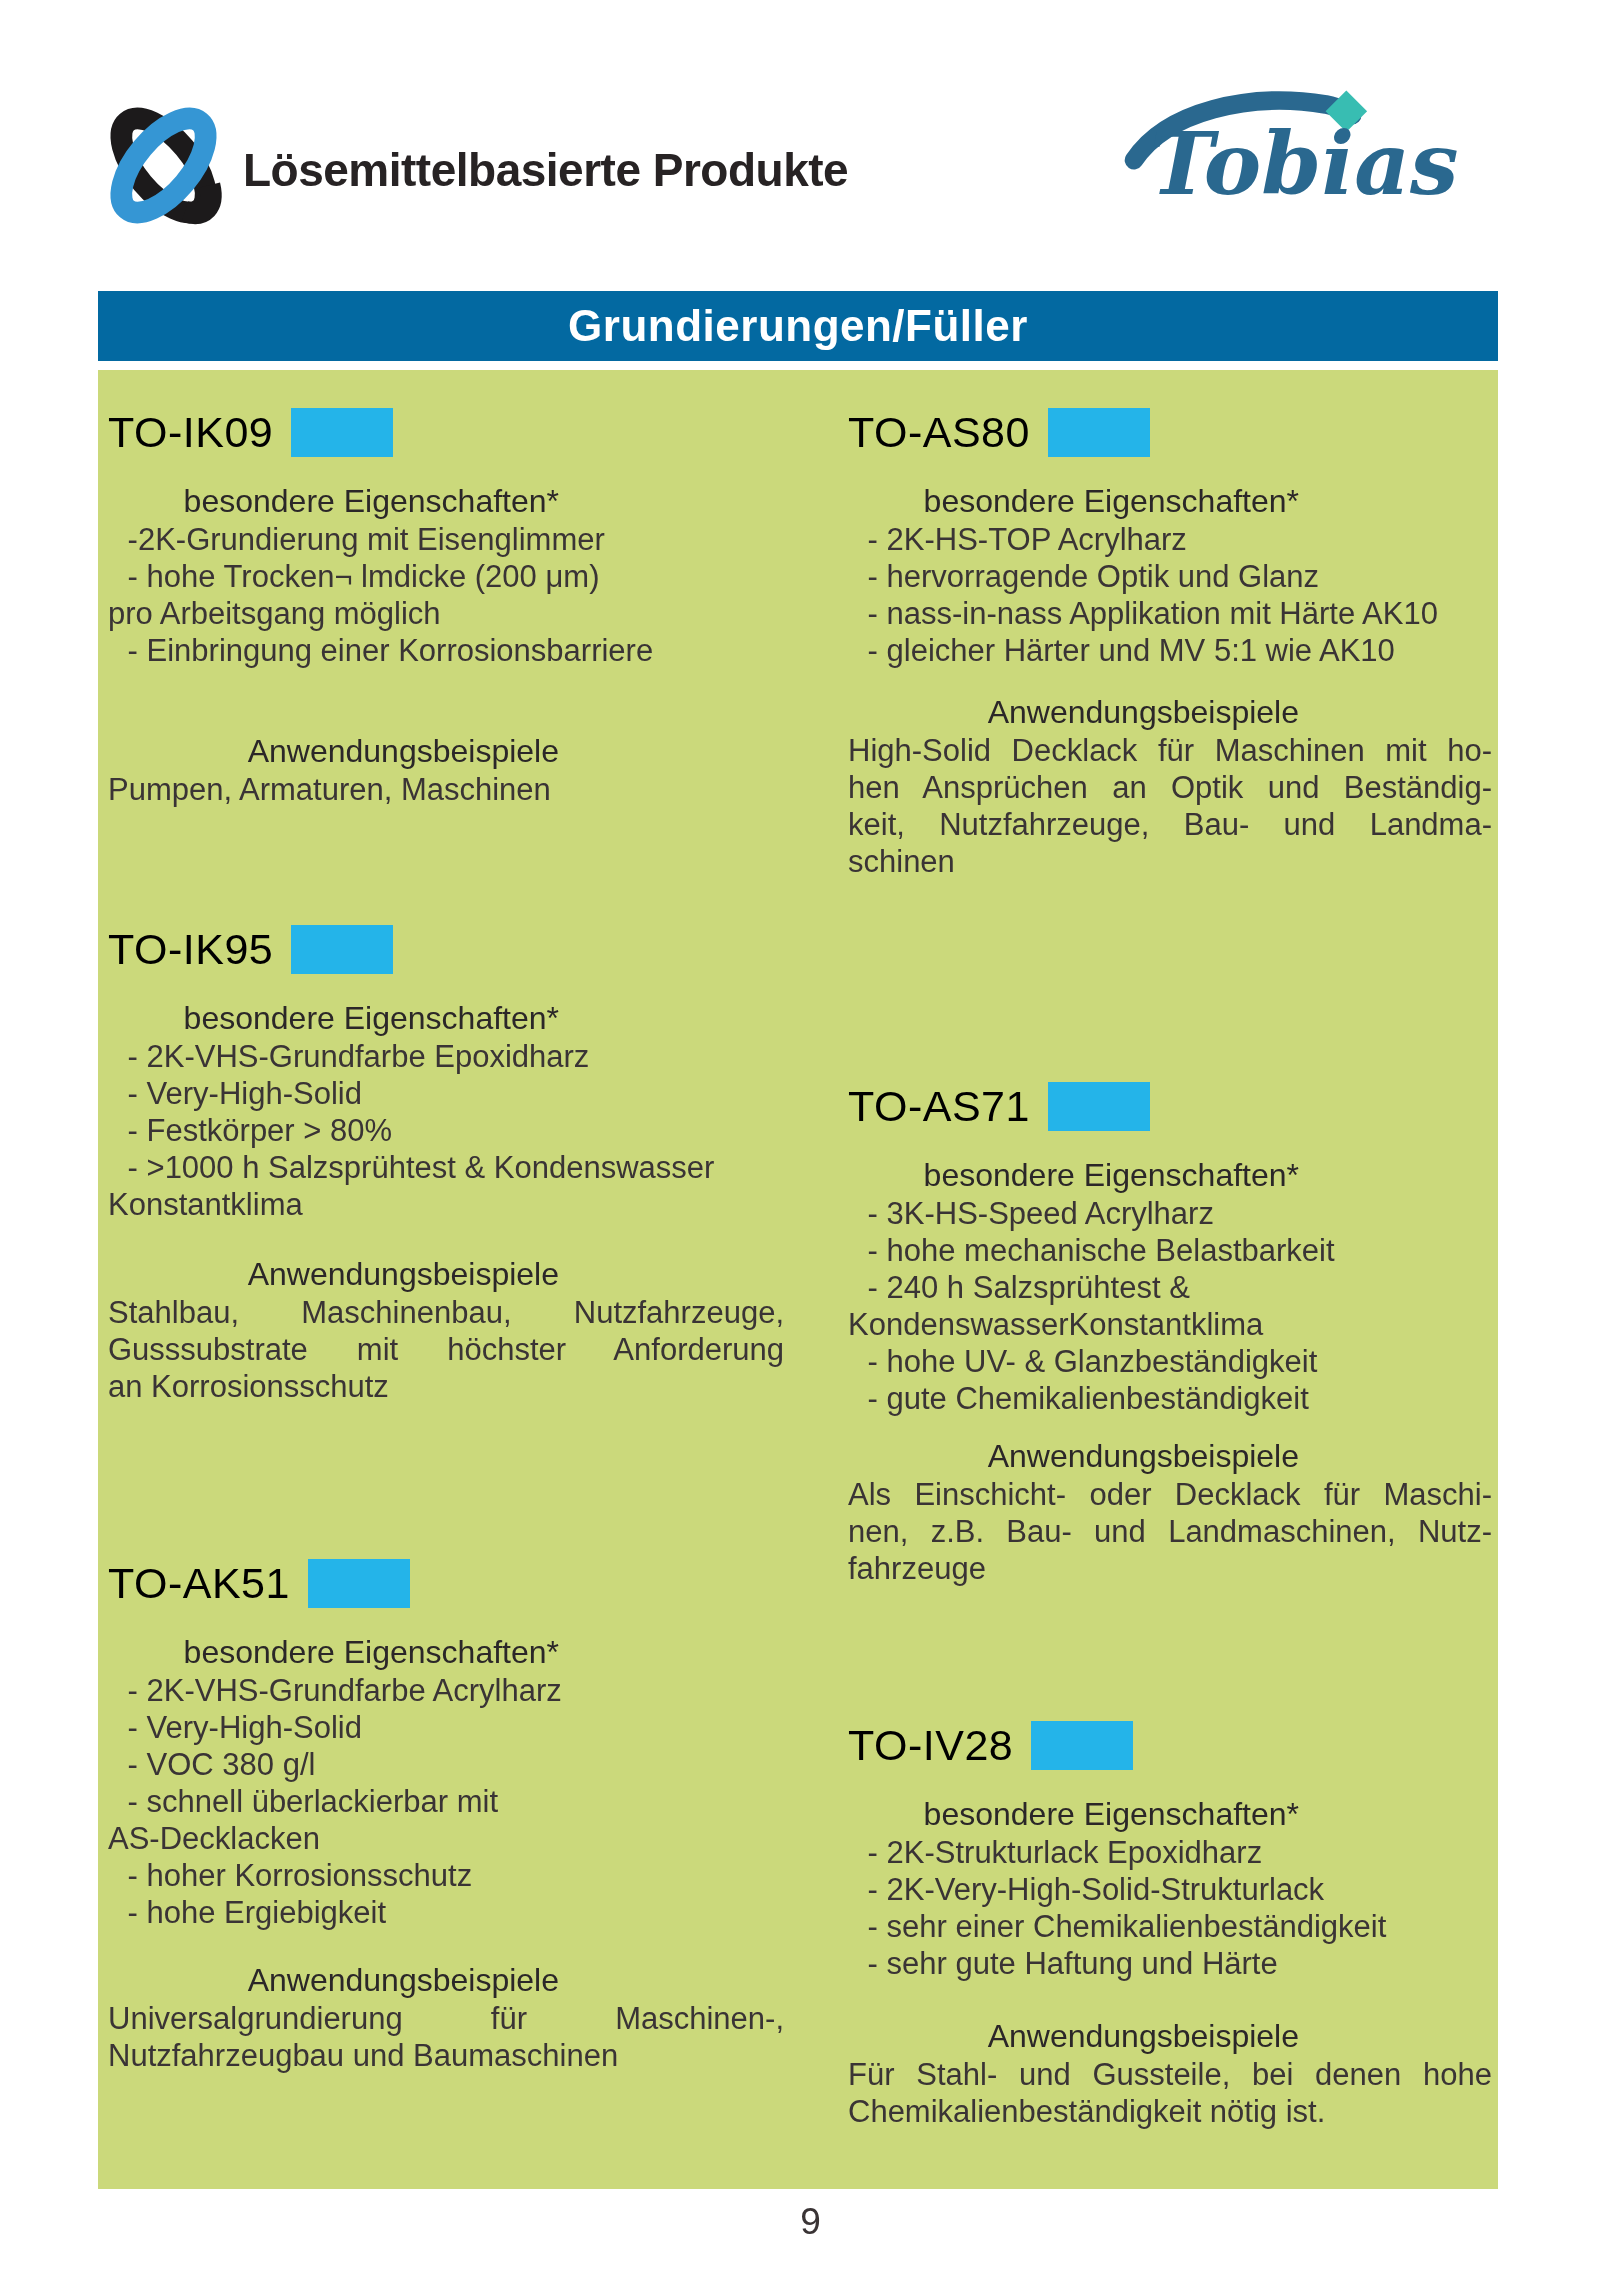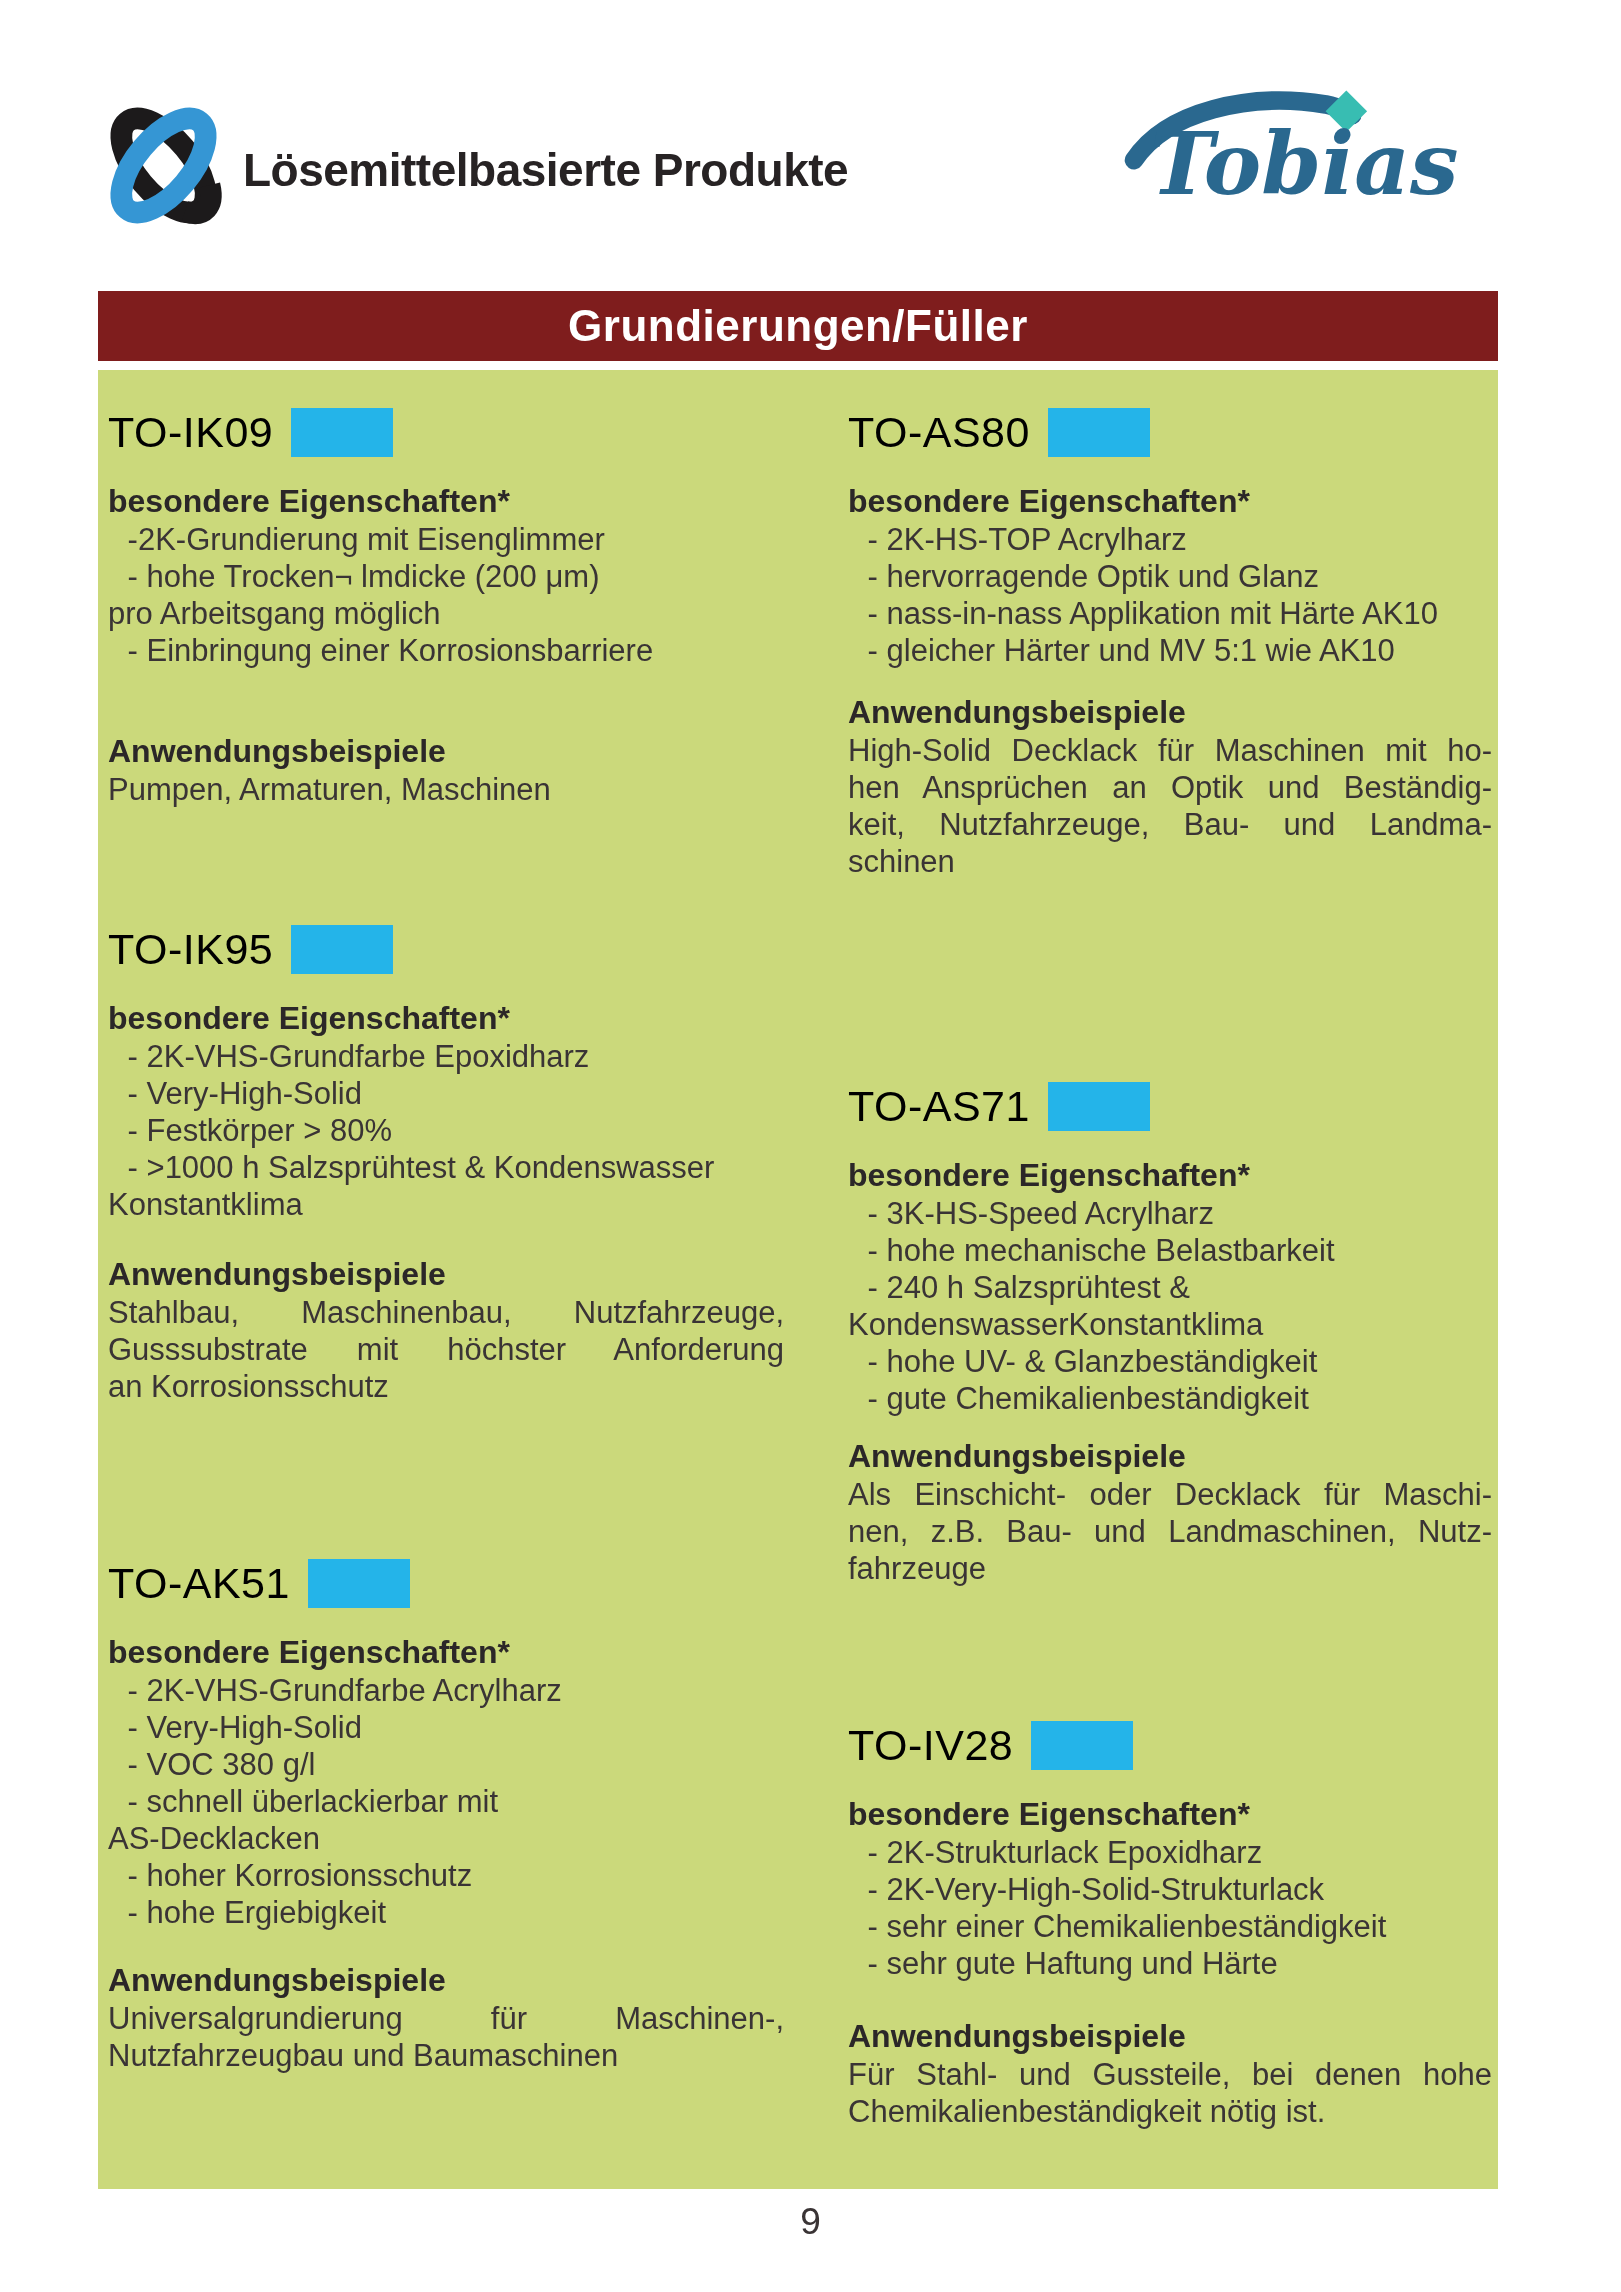--- a/index.html
+++ b/index.html
@@ -16,21 +16,21 @@
   .page-title{
     position:absolute;left:243px;top:127px;
     font-size:46px;font-weight:bold;color:#272324;letter-spacing:-0.5px;
     white-space:nowrap;
     margin-top:16px;
   }
   .tobias-logo{position:absolute;left:1122px;top:80px;}
   
   .banner{
     position:absolute;left:98px;top:291px;width:1400px;height:70px;
-    background:#7f1d1d;color:#ffffff;
+    background:#0369a1;color:#ffffff;
     display:flex;align-items:center;justify-content:center;
     font-size:44px;font-weight:bold;letter-spacing:0.5px;
   }
   
   .green-panel{
     position:absolute;left:98px;top:370px;width:1400px;height:1819px;
     background:#cbd97b;
   }
   
   .section{position:absolute;color:#3a3435;}
@@ -44,22 +44,22 @@
   .sec-title-row{height:51px;display:flex;align-items:center;}
   .sec-title{
     font-size:43px;font-weight:normal;color:#000000;letter-spacing:0.5px;
     white-space:nowrap;
   }
   .swatch{
     display:inline-block;width:102px;height:49px;margin-left:17.6px;
     background:#24b4e9;
   }
   .feat-heading,.apps-heading{
-    width:451px;text-align:left;
-    font-size:32px;font-weight:bold;color:#2b2728;
+    width:451px;text-align:right;
+    font-size:32px;font-weight:normal;color:#2b2728;
     line-height:39px;margin-top:23.5px;white-space:nowrap;
   }
   .line{
     font-size:31px;line-height:37px;white-space:nowrap;color:#3a3435;
   }
   .line.indent{padding-left:19.6px;}
   .line.app{white-space:normal;}
   .line.jst{text-align-last:justify;}
   
   .sec-to-ik09 .apps-heading{margin-top:63px;}

